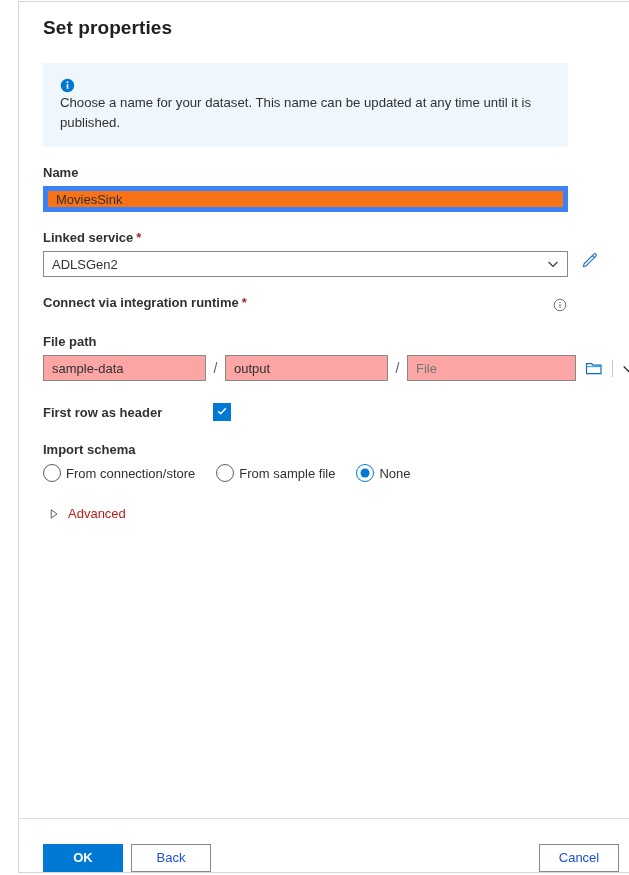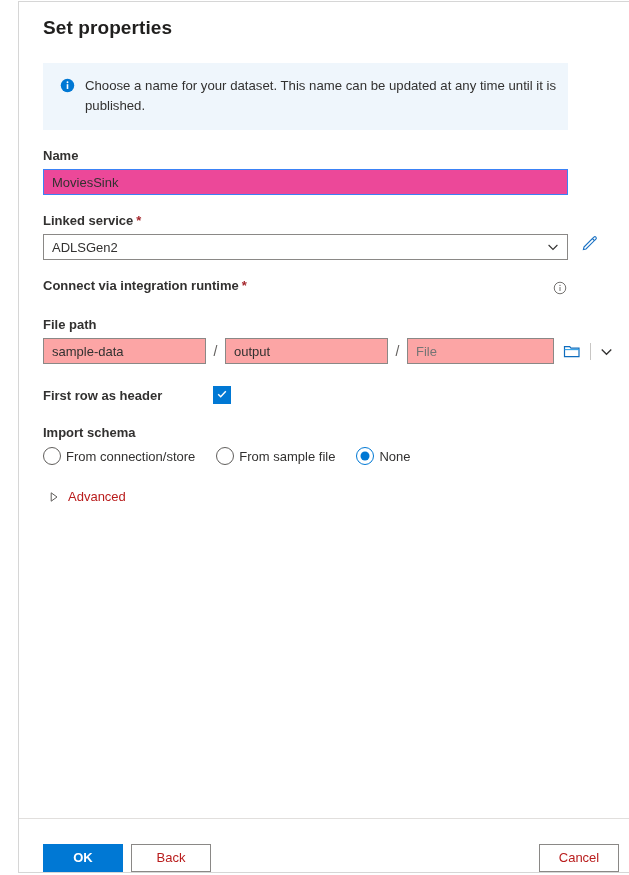--- a/index.html
+++ b/index.html
@@ -48,20 +48,21 @@
 
   
   .info-banner {
     margin-top: 22px;
     background: #eff6fc;
     display: flex;
     align-items: flex-start;
     padding: 13px 4px 14px 17px;
     box-sizing: border-box;
     width: 525px;
+    flex-direction: column;
   }
   .info-banner .info-icon {
     flex: 0 0 auto;
     width: 15px;
     height: 15px;
     margin-top: 2px;
     margin-right: 10px;
   }
   .info-banner .banner-text {
     font-size: 13.2px;
@@ -95,22 +96,22 @@
   .info-outline-icon {
     width: 14px;
     height: 14px;
     margin-right: 1px;
   }
 
   .text-input {
     box-sizing: border-box;
     width: 525px;
     height: 26px;
-    border: 1px solid #3b82f6;
-    background: #ec4899;
+    border: 5px solid #3b82f6;
+    background: #f97316;
     font-family: "Liberation Sans", sans-serif;
     font-size: 13px;
     color: #323130;
     padding: 0 8px;
     line-height: 24px;
     outline: none;
   }
   .text-input::placeholder { color: #a19f9d; }
 
   .combo-row {
@@ -163,21 +164,21 @@
     background: #fca5a5;
     font-family: "Liberation Sans", sans-serif;
     font-size: 13px;
     color: #323130;
     padding: 0 8px;
     line-height: 24px;
     outline: none;
   }
   .fp-container { width: 163px; }
   .fp-directory { width: 163px; }
-  .fp-file { width: 147px; }
+  .fp-file { width: 169px; }
   .fp-slash {
     width: 19px;
     text-align: center;
     color: #605e5c;
     font-size: 14px;
     flex: 0 0 auto;
   }
   .fp-actions {
     display: flex;
     align-items: center;
@@ -284,21 +285,21 @@
     box-sizing: border-box;
   }
   .btn {
     box-sizing: border-box;
     height: 28px;
     min-width: 80px;
     font-family: "Liberation Sans", sans-serif;
     font-size: 13px;
     border: 1px solid #8a8886;
     background: #ffffff;
-    color: #b91c1c;
+    color: #1d4ed8;
     cursor: pointer;
     padding: 0 14px;
     line-height: 26px;
     text-align: center;
   }
   .btn.primary {
     background: #0078d4;
     border: 1px solid #0078d4;
     color: #ffffff;
     font-weight: 600;

